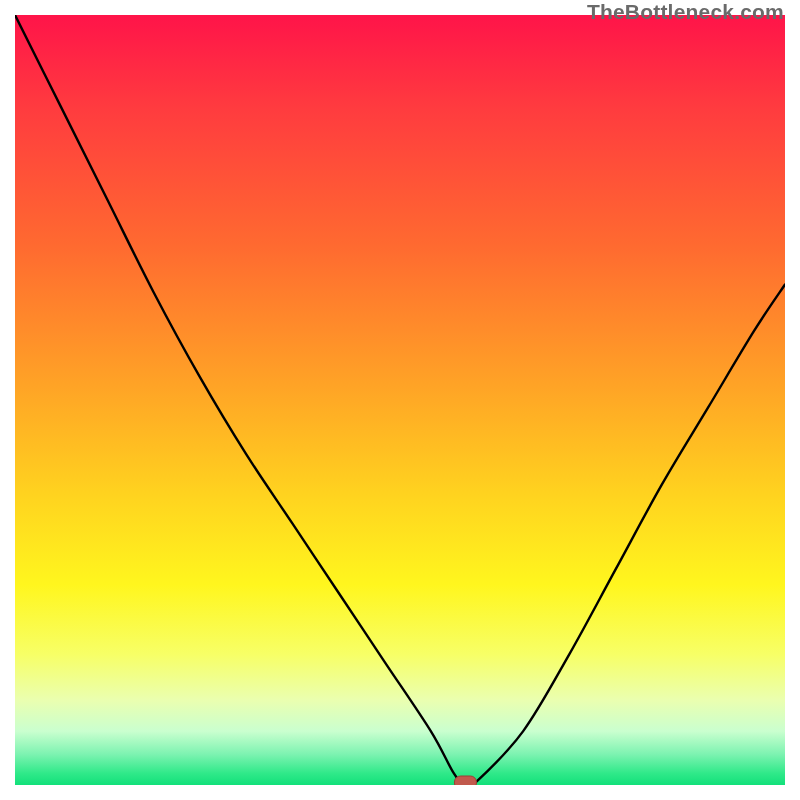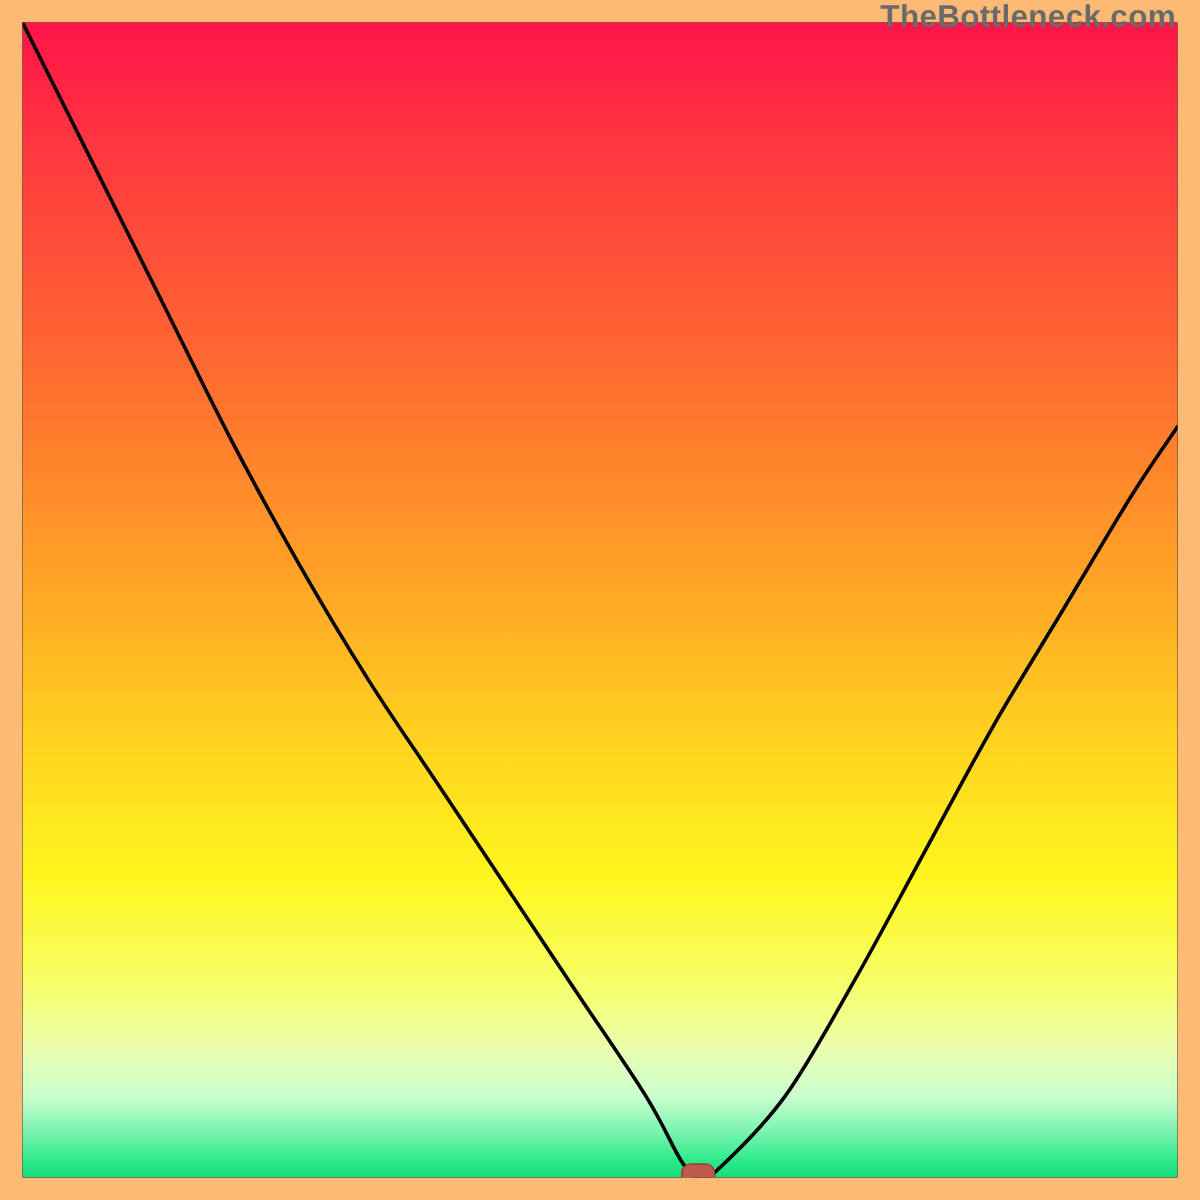--- a/index.html
+++ b/index.html
@@ -8,21 +8,21 @@
     width: 800px;
     height: 800px;
     background: #000;
     overflow: hidden;
     font-family: Arial, Helvetica, sans-serif;
   }
   .frame {
     position: relative;
     width: 800px;
     height: 800px;
-    background: #fdba74;
+    background: #ffffff;
   }
   .plot-wrap {
     position: absolute;
     left: 15px;
     top: 15px;
     width: 770px;
     height: 770px;
     background: #000;
   }
   .plot {

